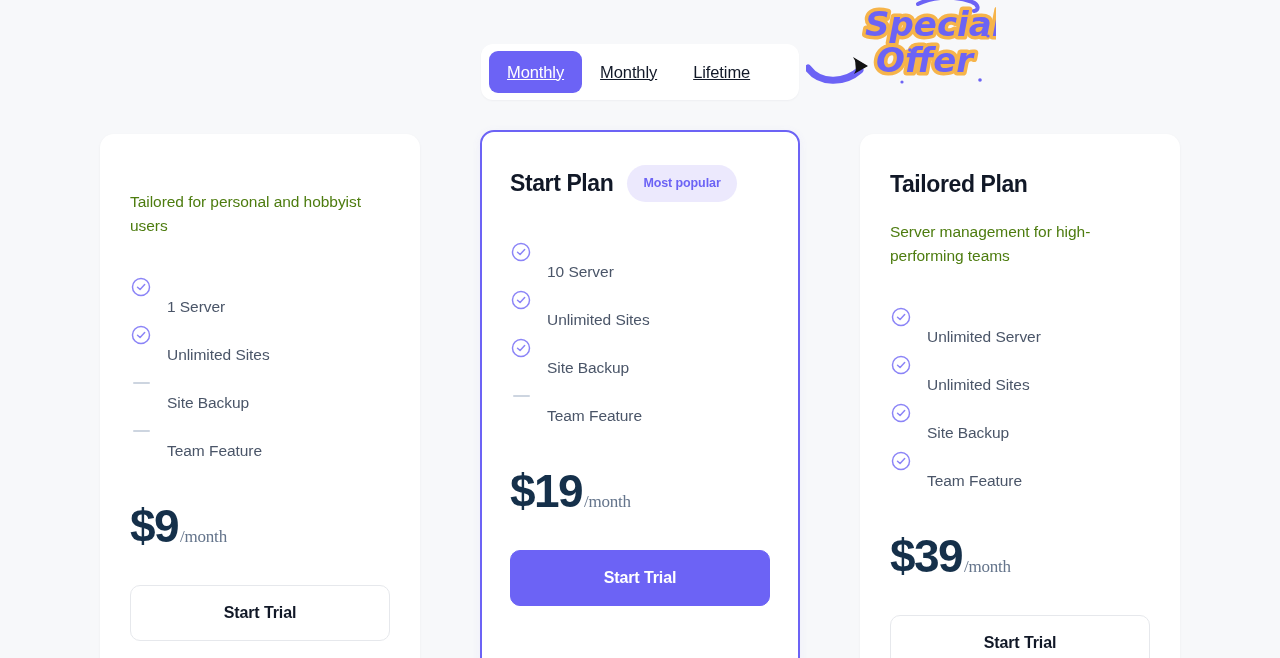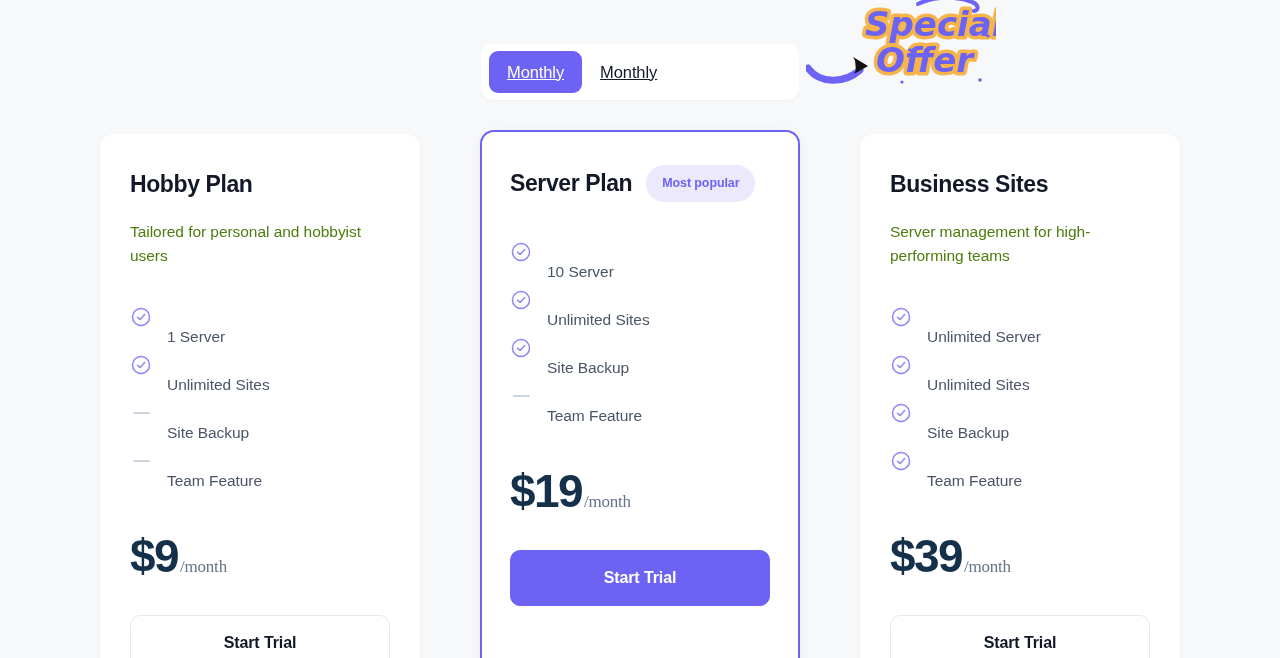--- a/index.html
+++ b/index.html
@@ -226,20 +226,21 @@
   }
 </style>
 </head>
 <body>
 
 <div class="toggle-area">
 
   <div class="billing-toggle" id="billing-toggle">
       <button class="toggle-btn active">Monthly</button>
       <button class="toggle-btn">Monthly</button>
+      <button class="toggle-btn">Lifetime</button>
     </div>
 
   <div class="special-offer">
     <svg width="190" height="96" viewBox="0 0 190 96" xmlns="http://www.w3.org/2000/svg">
 
       <path d="M2 72 C 14 88, 38 88, 54 74" fill="none" stroke="#6c63f5" stroke-width="7" stroke-linecap="round"></path>
       <path d="M47 61 L62 70 L48 78 L52 70 Z" fill="#121212"></path>
       <path d="M49 63 L61 70 L50 76" fill="#121212"></path>
 
       <g transform="translate(58,4)">
@@ -256,23 +257,20 @@
       <circle cx="104" cy="54" r="1.8" fill="#6c63f5"></circle>
       <circle cx="174" cy="84" r="1.8" fill="#6c63f5"></circle>
       <circle cx="96" cy="86" r="1.6" fill="#6c63f5"></circle>
     </svg>
   </div>
 
 </div>
 
 <div class="cards" id="cards">
     <div class="card">
-      <div class="card-head">
-        <div class="plan-title">Hobby Plan</div>
-      </div>
       <p class="plan-desc">Tailored for personal and hobbyist users</p>
       <ul class="features">
         <li class="feature">
           <span class="icon-wrap">
             <svg width="22" height="22" viewBox="0 0 24 24" fill="none">
               <circle cx="12" cy="12" r="9.3" stroke="#8b84f7" stroke-width="1.6"></circle>
               <path d="M8.2 12.2 L11 14.8 L16 9.4" stroke="#8b84f7" stroke-width="1.6" stroke-linecap="round" stroke-linejoin="round"></path>
             </svg>
           </span>
           <span class="feature-label">1 Server</span>
@@ -300,21 +298,21 @@
         </li>
       </ul>
       <div class="price-row">
         <span class="price">$9</span>
         <span class="period">/month</span>
       </div>
       <button class="cta outline">Start Trial</button>
     </div>
     <div class="card featured">
       <div class="card-head">
-        <div class="plan-title">Server Plan</div>
+        <div class="plan-title">Start Plan</div>
         <span class="badge">Most popular</span>
       </div>
       <ul class="features">
         <li class="feature">
           <span class="icon-wrap">
             <svg width="22" height="22" viewBox="0 0 24 24" fill="none">
               <circle cx="12" cy="12" r="9.3" stroke="#8b84f7" stroke-width="1.6"></circle>
               <path d="M8.2 12.2 L11 14.8 L16 9.4" stroke="#8b84f7" stroke-width="1.6" stroke-linecap="round" stroke-linejoin="round"></path>
             </svg>
           </span>
@@ -346,21 +344,21 @@
         </li>
       </ul>
       <div class="price-row">
         <span class="price">$19</span>
         <span class="period">/month</span>
       </div>
       <button class="cta solid">Start Trial</button>
     </div>
     <div class="card">
       <div class="card-head">
-        <div class="plan-title">Business Sites</div>
+        <div class="plan-title">Tailored Plan</div>
       </div>
       <p class="plan-desc">Server management for high-performing teams</p>
       <ul class="features">
         <li class="feature">
           <span class="icon-wrap">
             <svg width="22" height="22" viewBox="0 0 24 24" fill="none">
               <circle cx="12" cy="12" r="9.3" stroke="#8b84f7" stroke-width="1.6"></circle>
               <path d="M8.2 12.2 L11 14.8 L16 9.4" stroke="#8b84f7" stroke-width="1.6" stroke-linecap="round" stroke-linejoin="round"></path>
             </svg>
           </span>

